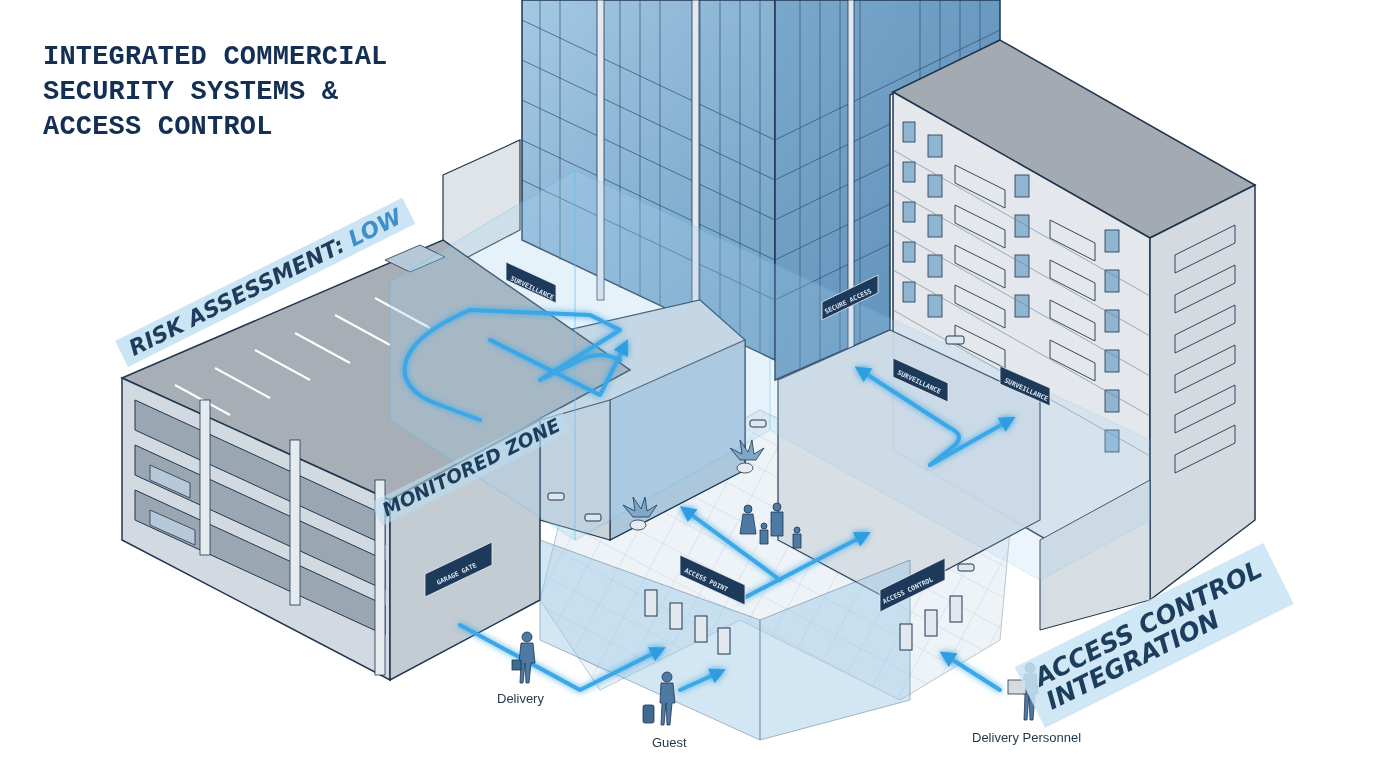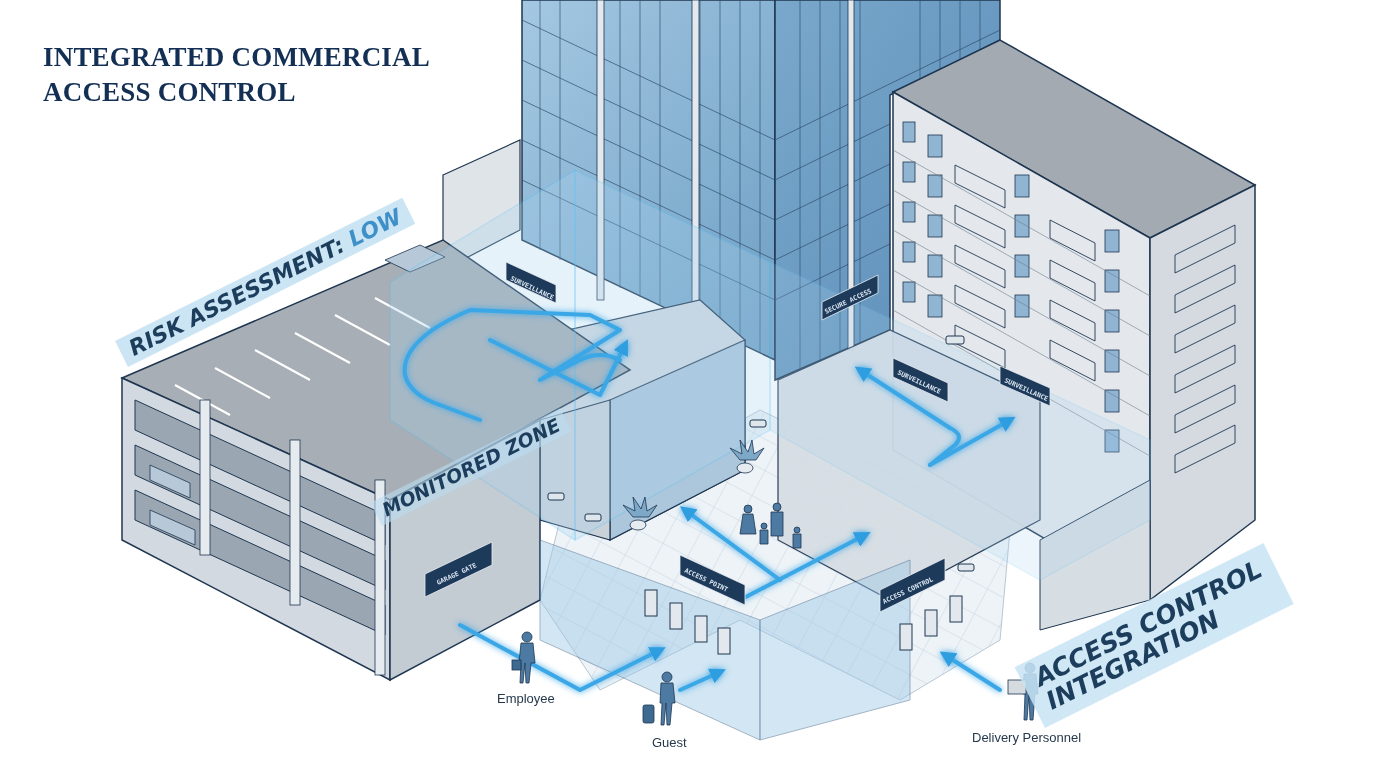--- a/index.html
+++ b/index.html
@@ -1,20 +1,20 @@
 <!DOCTYPE html>
 <html><head>
   <meta charset="utf-8">
   <style>
     html, body { margin: 0; padding: 0; background: #ffffff; }
     body { width: 1376px; height: 768px; overflow: hidden; position: relative; font-family: "Liberation Sans", sans-serif; }
     #scene { position: absolute; left: 0; top: 0; width: 1376px; height: 768px; }
     .title {
       position: absolute; left: 43px; top: 40px; width: 440px;
-      font-family: Liberation Serif, serif; font-weight: bold;
+      font-family: Liberation Mono, monospace; font-weight: bold;
       font-size: 27px; line-height: 35px; color: #132f54; letter-spacing: 0.2px;
       margin: 0;
     }
     .title span { display: block; }
     .banner {
       position: absolute; font-family: "DejaVu Sans", sans-serif; font-weight: bold; font-style: italic;
       color: #1d3d5c; background: rgba(186, 220, 240, 0.75); white-space: nowrap;
       transform-origin: left bottom;
     }
     .banner-risk { left: 128px; top: 338px; font-size: 22px; padding: 2px 10px; transform: rotate(-26.5deg); }
@@ -290,29 +290,30 @@
   <g fill="#7ea8c8" stroke="#1f3650" stroke-width="0.8">
     <path d="M740,460 l-10,-12 l12,6 l-2,-14 l8,12 l4,-12 l2,14 l10,-6 l-8,12 z"></path>
     <ellipse cx="745" cy="468" rx="8" ry="5" fill="#e5ebf0"></ellipse>
     <path d="M633,517 l-10,-12 l12,6 l-2,-14 l8,12 l4,-12 l2,14 l10,-6 l-8,12 z"></path>
     <ellipse cx="638" cy="525" rx="8" ry="5" fill="#e5ebf0"></ellipse>
   </g>
 </svg>
 
 <h1 class="title">
   <span>INTEGRATED COMMERCIAL</span>
+  <span>SECURITY SYSTEMS &amp;</span>
   <span>ACCESS CONTROL</span>
 </h1>
 
 <div class="banner banner-risk">
   <span>RISK ASSESSMENT: </span><span class="accent">LOW</span>
 </div>
 
 <div class="banner banner-zone">MONITORED ZONE</div>
 
 <div class="banner banner-access">
   <span>ACCESS CONTROL</span>
   <span>INTEGRATION</span>
 </div>
 
-<div class="person-label lbl-employee">Employee</div>
+<div class="person-label lbl-employee">Delivery</div>
 <div class="person-label lbl-guest">Guest</div>
 <div class="person-label lbl-delivery">Delivery Personnel</div>
 
 </body></html>

